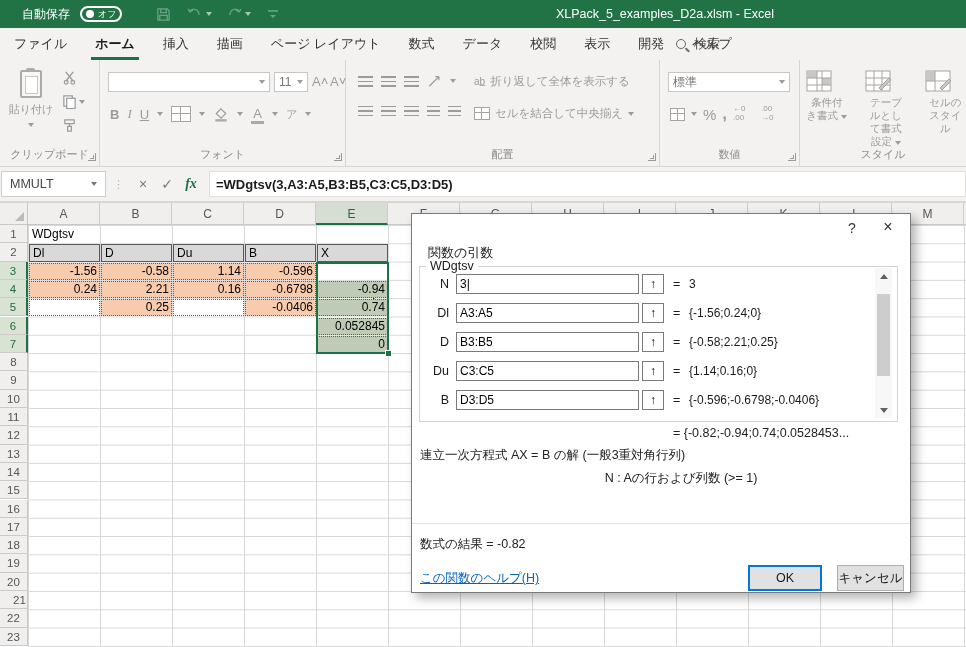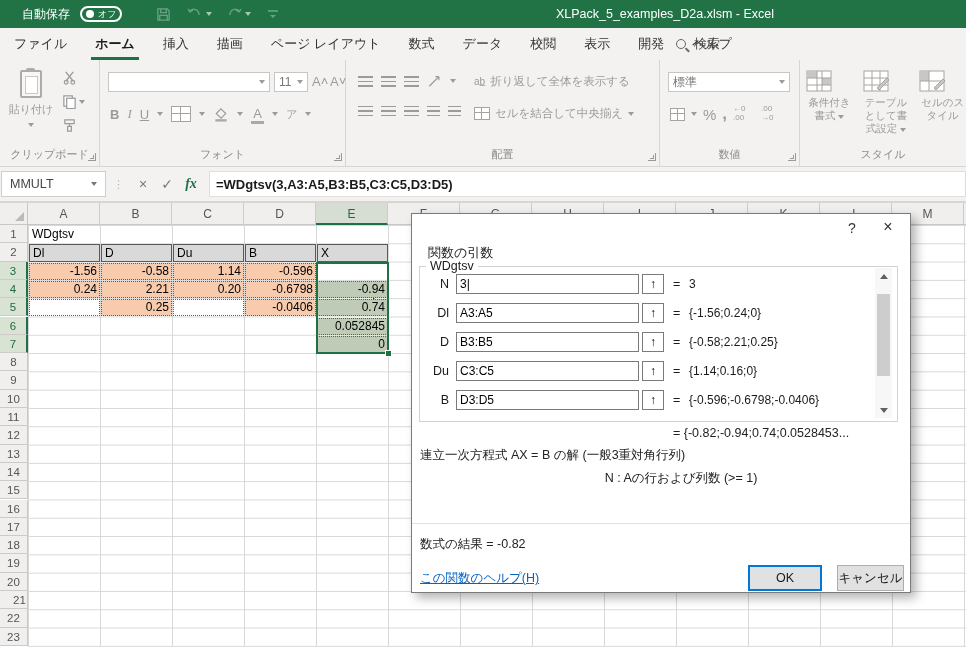--- a/index.html
+++ b/index.html
@@ -333,21 +333,21 @@
       <span style="font-size:15px">%</span>
       <span style="font-size:17px;font-weight:bold">,</span>
       <span style="font-size:8px;width:22px;line-height:1.1;white-space:normal">←0 .00</span>
       <span style="font-size:8px;width:22px;line-height:1.1;white-space:normal">.00 →0</span>
     </div>
     <div class="glabel">数値</div>
     <div class="launcher"></div>
   </div>
 
   <div class="rgroup" style="width:166px;border-right:none">
-    <div style="display:flex;padding:10px 0 0 6px;gap:10px">
+    <div style="display:flex;padding:10px 0 0 6px;gap:18px">
       <div class="styles-btn">
         <div class="styles-ico">
           <svg width="26" height="22" viewBox="0 0 26 22">
               <rect x="1" y="1" width="24" height="20" fill="#fff" stroke="#A6A4A2"></rect>
               <rect x="1" y="1" width="10" height="7" fill="#C9C7C5"></rect>
               <rect x="16" y="8" width="9" height="7" fill="#C9C7C5"></rect>
               <path d="M1 8 h24 M1 15 h24 M11 1 v20 M16 1 v20" stroke="#A6A4A2" fill="none"></path>
             </svg>
         </div>
         <span>条件付き書式</span>
@@ -445,21 +445,21 @@
       <div class="cell f-gray left" style="left: 173px; top: 41.3px; width: 71px; height: 17.3px;">Du</div>
       <div class="cell f-gray left" style="left: 245px; top: 41.3px; width: 71px; height: 17.3px;">B</div>
       <div class="cell f-gray left" style="left: 317px; top: 41.3px; width: 71px; height: 17.3px;">X</div>
       <div class="cell f-salmon dotted" style="left: 29px; top: 59.6px; width: 71px; height: 17.3px;">-1.56</div>
       <div class="cell f-salmon dotted" style="left: 29px; top: 77.9px; width: 71px; height: 17.3px;">0.24</div>
       <div class="cell f-white dotted" style="left: 29px; top: 96.2px; width: 71px; height: 17.3px;"></div>
       <div class="cell f-salmon dotted" style="left: 101px; top: 59.6px; width: 71px; height: 17.3px;">-0.58</div>
       <div class="cell f-salmon dotted" style="left: 101px; top: 77.9px; width: 71px; height: 17.3px;">2.21</div>
       <div class="cell f-salmon dotted" style="left: 101px; top: 96.2px; width: 71px; height: 17.3px;">0.25</div>
       <div class="cell f-salmon dotted" style="left: 173px; top: 59.6px; width: 71px; height: 17.3px;">1.14</div>
-      <div class="cell f-salmon dotted" style="left: 173px; top: 77.9px; width: 71px; height: 17.3px;">0.20</div>
+      <div class="cell f-salmon dotted" style="left: 173px; top: 77.9px; width: 71px; height: 17.3px;">0.16</div>
       <div class="cell f-white dotted" style="left: 173px; top: 96.2px; width: 71px; height: 17.3px;"></div>
       <div class="cell f-salmon dotted" style="left: 245px; top: 59.6px; width: 71px; height: 17.3px;">-0.596</div>
       <div class="cell f-salmon dotted" style="left: 245px; top: 77.9px; width: 71px; height: 17.3px;">-0.6798</div>
       <div class="cell f-salmon dotted" style="left: 245px; top: 96.2px; width: 71px; height: 17.3px;">-0.0406</div>
       <div class="cell f-editgreen left dotted" style="left: 317px; top: 59.6px; width: 71px; height: 17.3px; margin-top: 21px;">C5,D3:D5)</div>
       <div class="cell f-selgreen dotted" style="left: 317px; top: 77.9px; width: 71px; height: 17.3px;">-0.94</div>
       <div class="cell f-selgreen dotted" style="left: 317px; top: 96.2px; width: 71px; height: 17.3px;">0.74</div>
       <div class="cell f-selgreen dotted" style="left: 317px; top: 114.5px; width: 71px; height: 17.3px;">0.052845</div>
       <div class="cell f-selgreen dotted" style="left: 317px; top: 132.8px; width: 71px; height: 17.3px;">0</div>
     </div>

